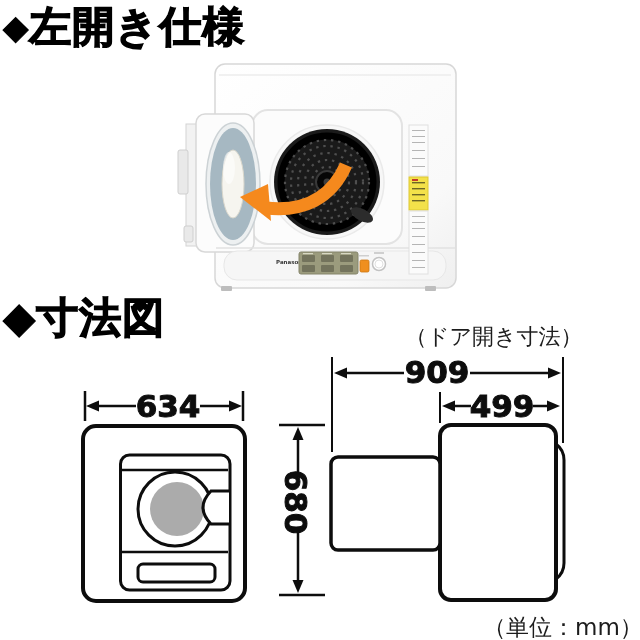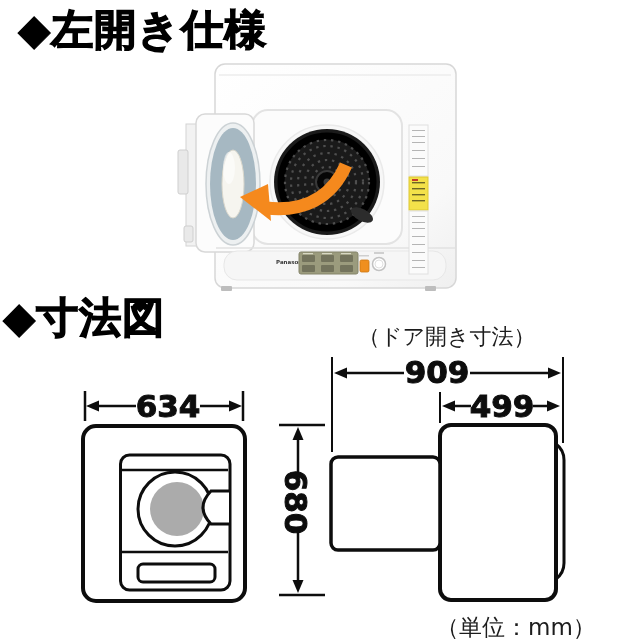--- a/index.html
+++ b/index.html
@@ -6,38 +6,38 @@
   .screen{
     position:relative;width:640px;height:640px;background:#ffffff;overflow:hidden;
     font-family:"DejaVu Sans","Liberation Sans",sans-serif;
   }
   .abs{position:absolute;}
   .heading{
     font-size:42px;font-weight:bold;color:#000;letter-spacing:1px;
     -webkit-text-stroke:1.3px #000;white-space:nowrap;line-height:1.1;
   }
   .note{
-    font-size:22px;color:#1c1c1c;white-space:nowrap;letter-spacing:0px;
+    font-size:22px;color:#1c1c1c;white-space:nowrap;letter-spacing:0px;margin-left:47px;
   }
   svg{display:block;}
   .dim-num{
     font-family:"DejaVu Sans","Liberation Sans",sans-serif;
     font-size:31px;font-weight:bold;fill:#0d0d0d;stroke:#0d0d0d;stroke-width:1;
   }
   .outline{fill:#ffffff;stroke:#0d0d0d;}
   .dimline{stroke:#0d0d0d;stroke-width:2.5;fill:none;}
   .extline{stroke:#0d0d0d;stroke-width:2;fill:none;}
   .arrowhead{fill:#0d0d0d;stroke:none;}
 </style>
 </head>
 <body>
 
 <div class="screen">
 
-  <div class="abs heading" style="left:18px;top:7px;">◆左開き仕様</div>
+  <div class="abs heading" style="left:3px;top:7px;font-family:Liberation Mono, monospace;">◆左開き仕様</div>
 
   <svg class="abs" style="left:0;top:0;" width="640" height="310" viewBox="0 0 640 310">
     <defs>
       <linearGradient id="bodyGrad" x1="0" y1="0" x2="1" y2="1">
         <stop offset="0" stop-color="#ffffff"></stop>
         <stop offset="0.75" stop-color="#f9f9f9"></stop>
         <stop offset="1" stop-color="#efefef"></stop>
       </linearGradient>
     </defs>
 

